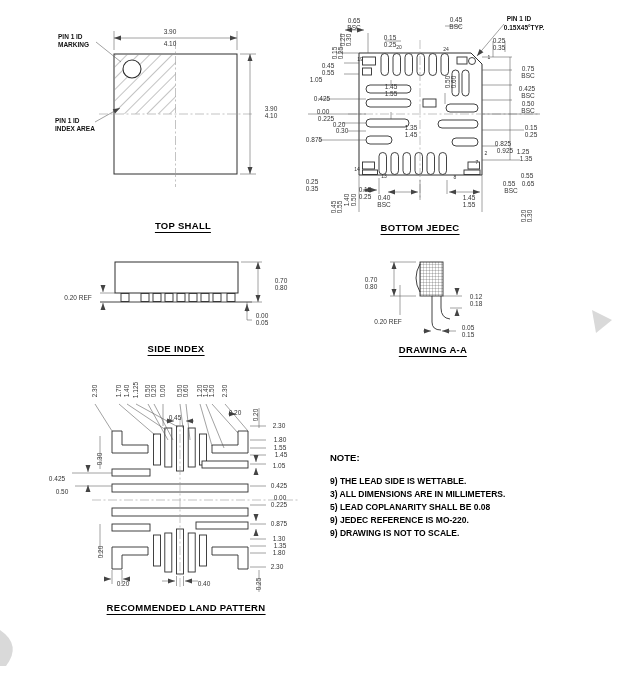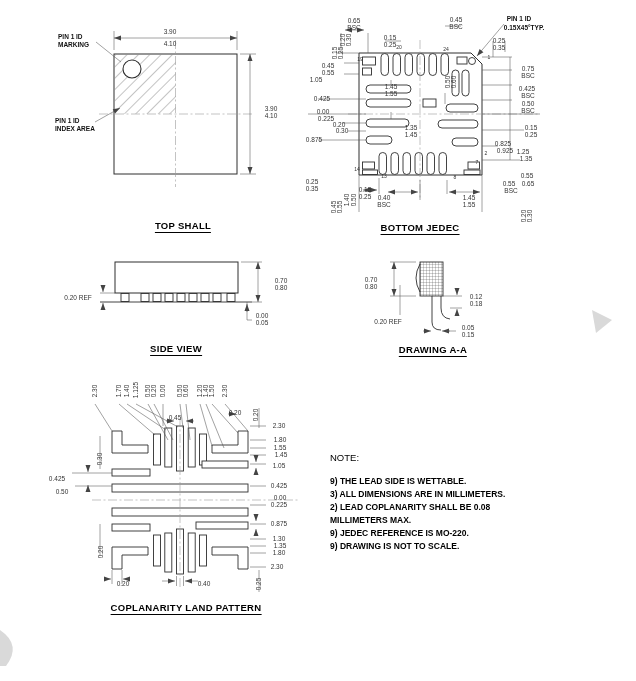--- a/index.html
+++ b/index.html
@@ -11,21 +11,21 @@
   .thin{fill:none;stroke:var(--line,#2e2e2e);stroke-width:0.9;}
   .dl{fill:none;stroke:var(--dim,#555);stroke-width:0.55;}
   .cl{fill:none;stroke:#9a9a9a;stroke-width:0.6;stroke-dasharray:9 2.5 2 2.5;}
   #labels{position:absolute;left:0;top:0;width:636px;height:681px;pointer-events:none;}
   .dim{position:absolute;font-size:6.5px;color:#333;white-space:nowrap;
        transform:translate(-50%,-50%);line-height:1;}
   .dim.b{font-weight:bold;color:#111;}
   .title{position:absolute;font-size:9.5px;font-weight:bold;color:#000;white-space:nowrap;
          transform:translateX(-50%);border-bottom:1.4px solid #000;padding-bottom:1px;letter-spacing:.3px;}
   #notes{position:absolute;left:330px;top:452px;width:240px;color:#000;}
-  #notes .hd{font-size:9.5px;font-weight:normal;margin-bottom:12px;}
+  #notes .hd{font-size:9.5px;font-weight:bold;margin-bottom:12px;}
   #notes .ln{font-size:8.5px;font-weight:bold;line-height:13px;white-space:nowrap;}
   .curl{fill:#d9d9d9;}
 </style>
 </head>
 <body>
 
 <div id="page">
 
   <svg width="636" height="681" viewBox="0 0 636 681">
     <defs>
@@ -321,29 +321,28 @@
       <span class="dim" style="left: 204px; top: 584px; transform: translate(-50%, -50%);">0.40</span>
       <span class="dim" style="left: 123px; top: 584px; transform: translate(-50%, -50%);">0.20</span>
       <span class="dim" style="left: 57px; top: 479px; transform: translate(-50%, -50%);">0.425</span>
       <span class="dim" style="left: 62px; top: 492px; transform: translate(-50%, -50%);">0.50</span>
       <span class="dim" style="left: 100px; top: 459px; transform: translate(-50%, -50%) rotate(-90deg);">0.30</span>
       <span class="dim" style="left: 101px; top: 552px; transform: translate(-50%, -50%) rotate(-90deg);">0.20</span>
     </div>
 
   <span class="title" style="left:183px;top:220px">TOP SHALL</span>
   <span class="title" style="left:420px;top:222px">BOTTOM JEDEC</span>
-  <span class="title" style="left:176px;top:343px">SIDE VIEW</span>
+  <span class="title" style="left:176px;top:343px">SIDE INDEX</span>
   <span class="title" style="left:433px;top:344px">DRAWING A-A</span>
-  <span class="title" style="left:186px;top:602px">COPLANARITY LAND PATTERN</span>
+  <span class="title" style="left:186px;top:602px">RECOMMENDED LAND PATTERN</span>
 
   <div id="notes">
     <div class="hd">NOTE:</div>
     <div id="note-items">
         <div class="ln">9) THE LEAD SIDE IS WETTABLE.</div>
         <div class="ln">3) ALL DIMENSIONS ARE IN MILLIMETERS.</div>
-        <div class="ln">2) LEAD COPLANARITY SHALL BE 0.08</div>
-        <div class="ln">MILLIMETERS MAX.</div>
+        <div class="ln">5) LEAD COPLANARITY SHALL BE 0.08</div>
         <div class="ln">9) JEDEC REFERENCE IS MO-220.</div>
         <div class="ln">9) DRAWING IS NOT TO SCALE.</div>
       </div>
   </div>
 
 </div>
 
 </body></html>

